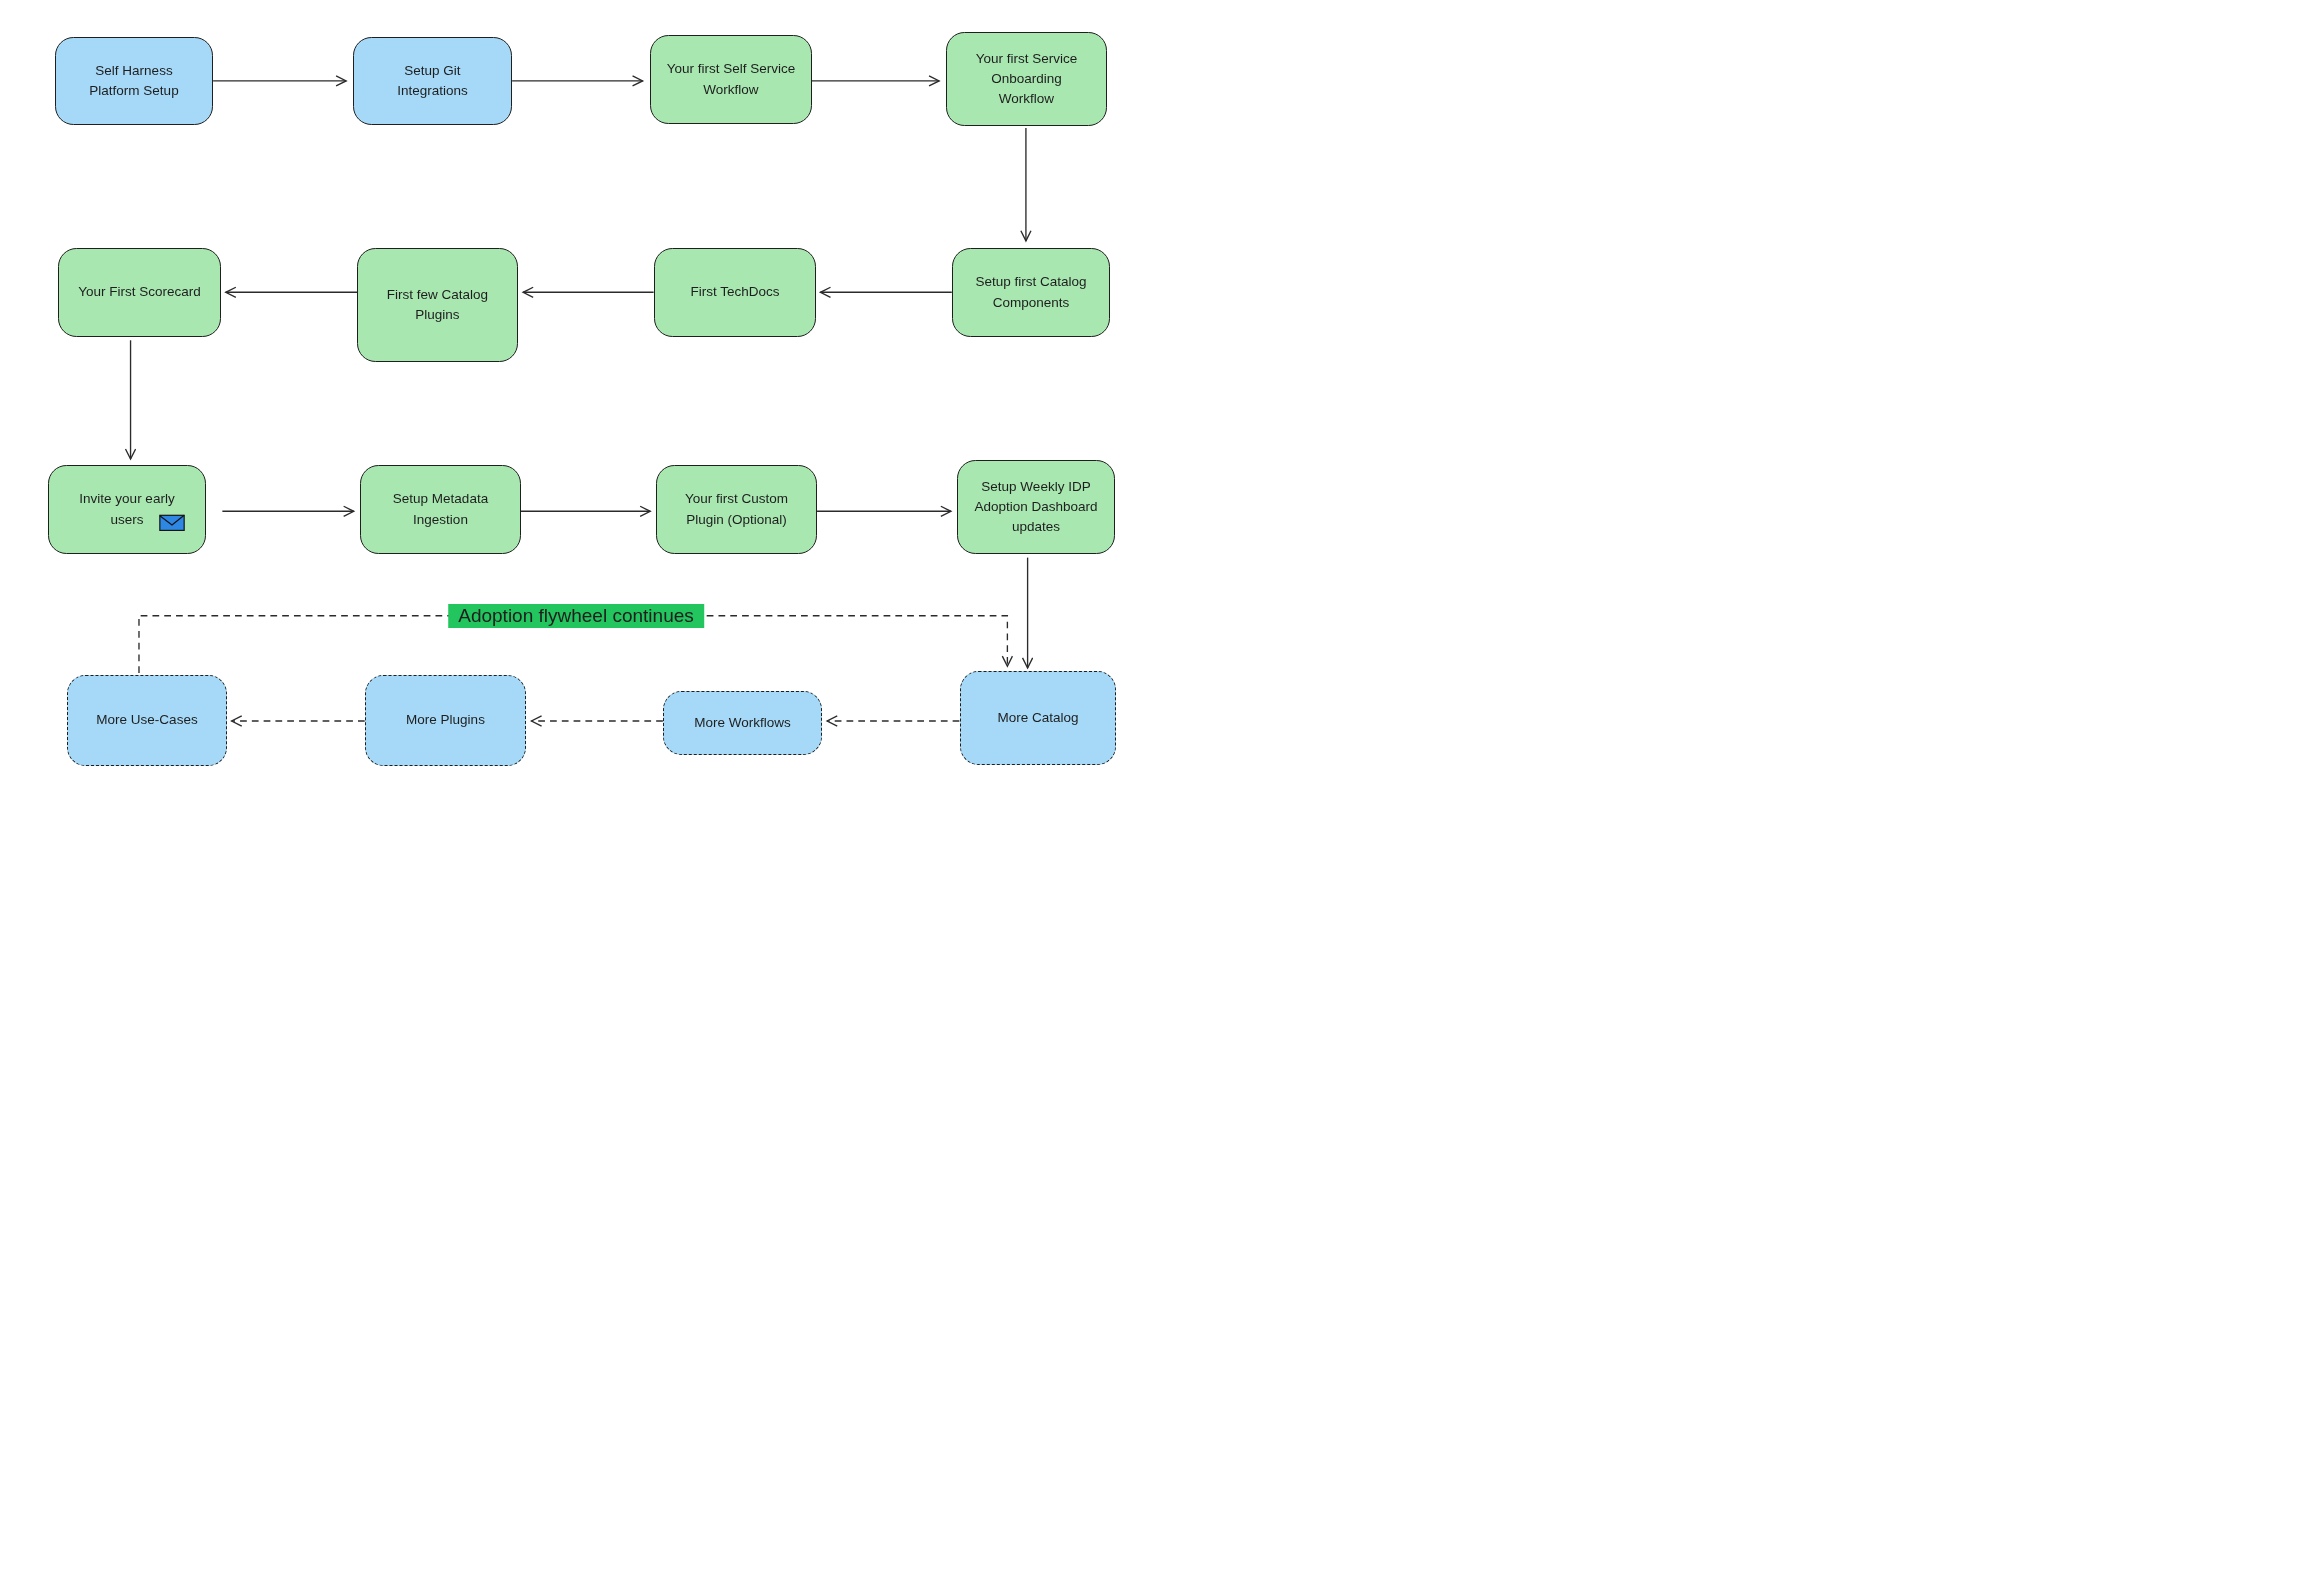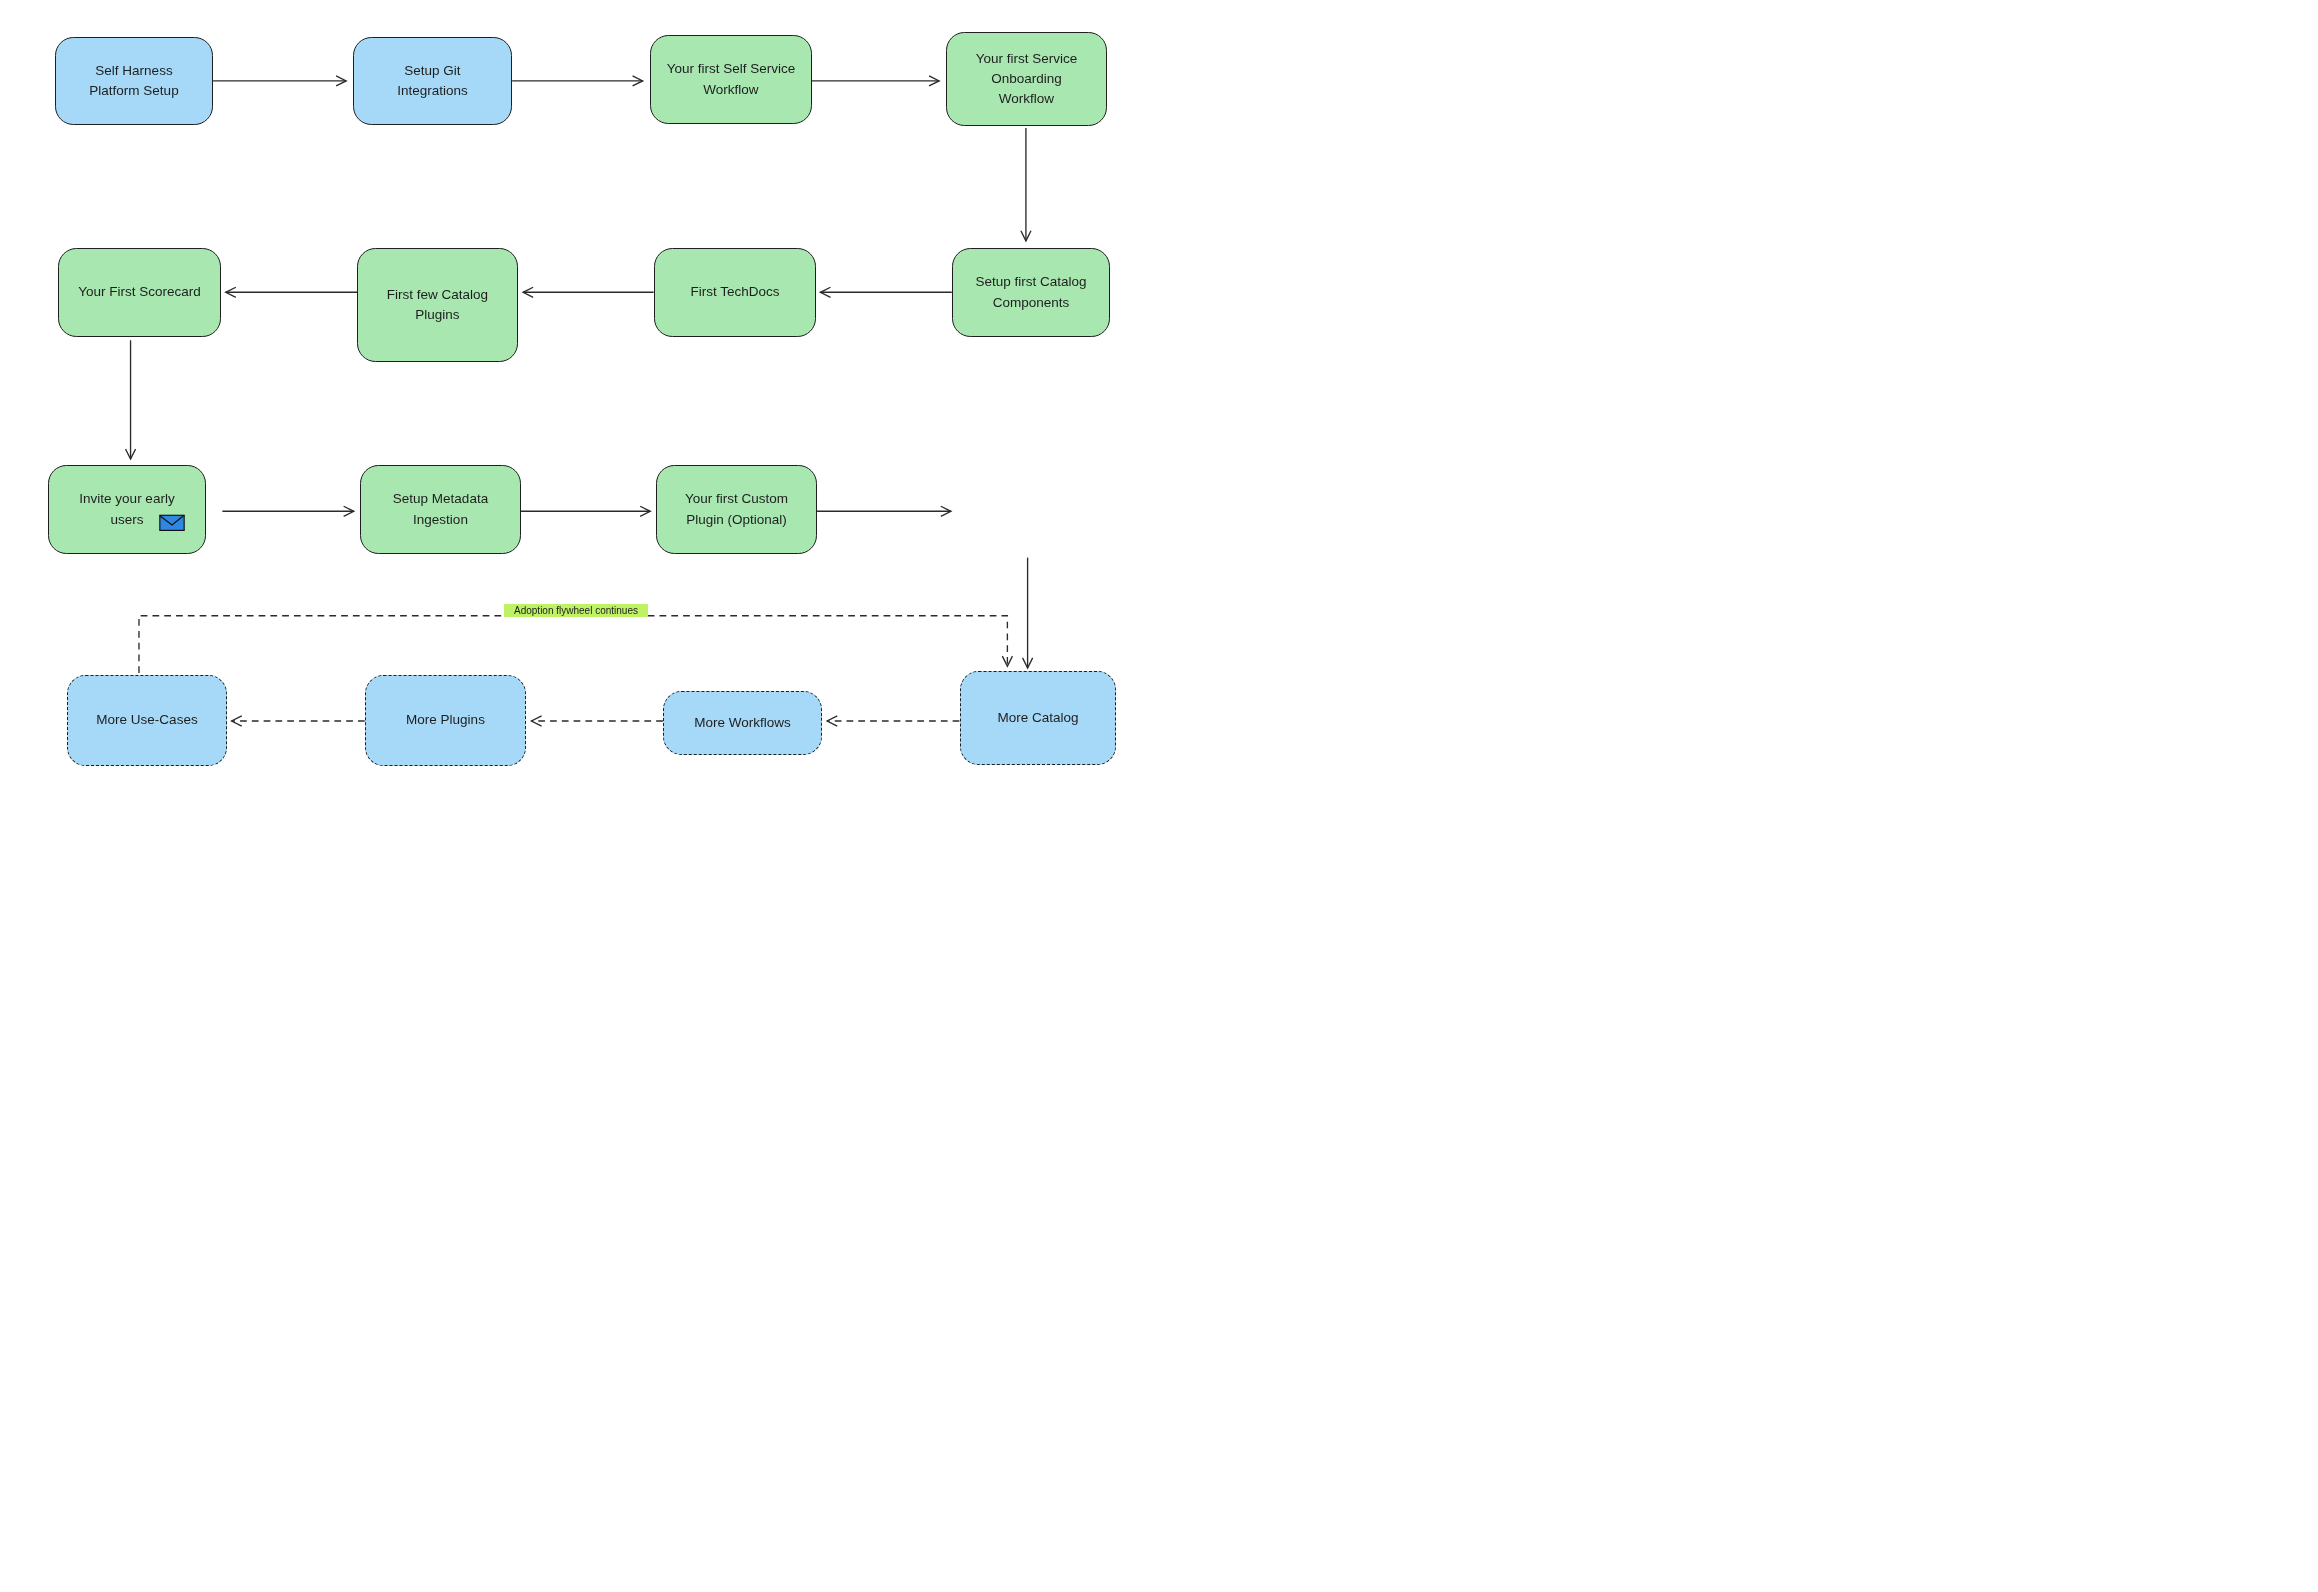--- a/index.html
+++ b/index.html
@@ -24,23 +24,23 @@
     font-weight:500;
     white-space:pre-line;
     padding:3.4px 6.7px;
   }
   .node-blue{background:var(--blue-fill,#a6d9f8);}
   .node-green{background:var(--green-fill,#a8e7b0);}
   .node-dashed{border-style:dashed;}
   .flywheel-label{
     position:absolute;
     transform:translateX(-50%);
-    background:#bef264;
+    background:#22c55e;
     padding:0.8px 10px;
-    font-size:10px;
+    font-size:19px;
     font-weight:500;
     color:#1e1e1e;
     white-space:nowrap;
   }
   .envelope{
     position:absolute;
     left:110px;top:48px;
     width:26px;height:17.7px;
   }
 </style>
@@ -103,20 +103,23 @@
 users</span>
     <svg class="envelope" viewBox="0 0 31 21" xmlns="http://www.w3.org/2000/svg">
       <rect x="1" y="1.5" width="29" height="18" fill="#2d87e3" stroke="#111111" stroke-width="1.4"></rect>
       <path d="M1,2 L15.5,13 L30,1.5" fill="none" stroke="#111111" stroke-width="1.4"></path>
     </svg>
   </div>
   <div class="node node-green" style="left:360px;top:465px;width:161px;height:89px;">Setup Metadata
 Ingestion</div>
   <div class="node node-green" style="left:656px;top:465px;width:161px;height:89px;">Your first Custom
 Plugin (Optional)</div>
+  <div class="node node-green" style="left:957px;top:460px;width:158px;height:94px;">Setup Weekly IDP
+Adoption Dashboard
+updates</div>
 
   <div class="flywheel-label" style="left:576px;top:604px;">Adoption flywheel continues</div>
 
   <div class="node node-blue node-dashed" style="left:67px;top:675px;width:160px;height:91px;">More Use-Cases</div>
   <div class="node node-blue node-dashed" style="left:365px;top:675px;width:161px;height:91px;">More Plugins</div>
   <div class="node node-blue node-dashed" style="left:663px;top:675px;width:159px;height:64px;margin-top:16px;">More Workflows</div>
   <div class="node node-blue node-dashed" style="left:960px;top:671px;width:156px;height:94px;">More Catalog</div>
 
 </div>
 

